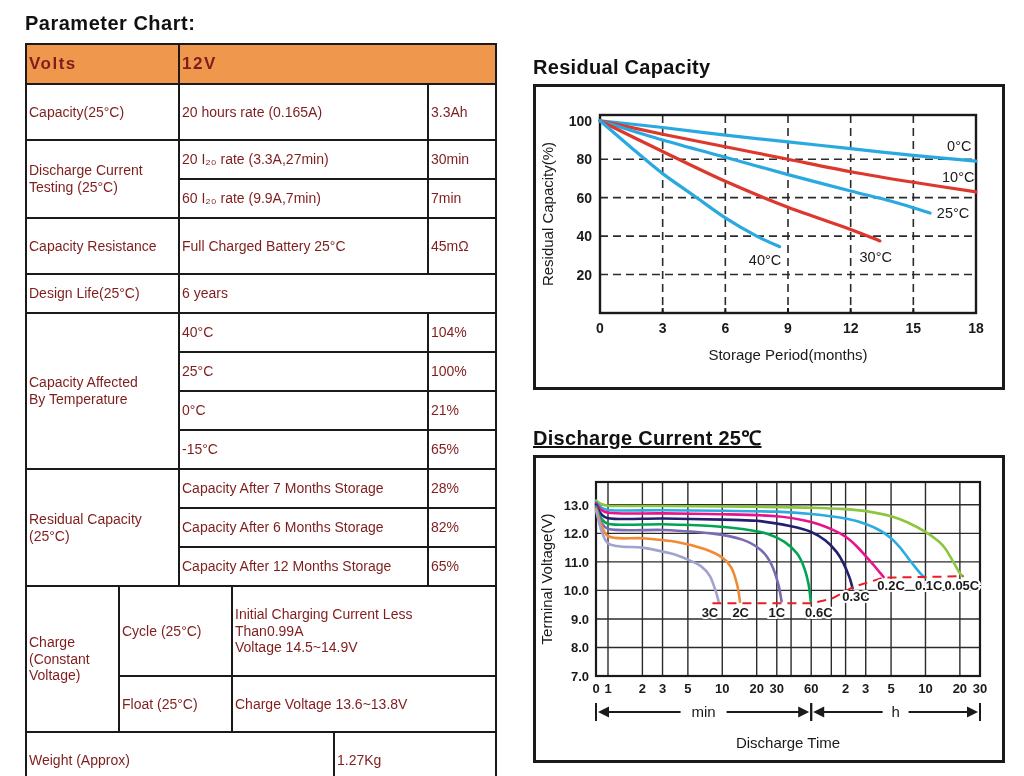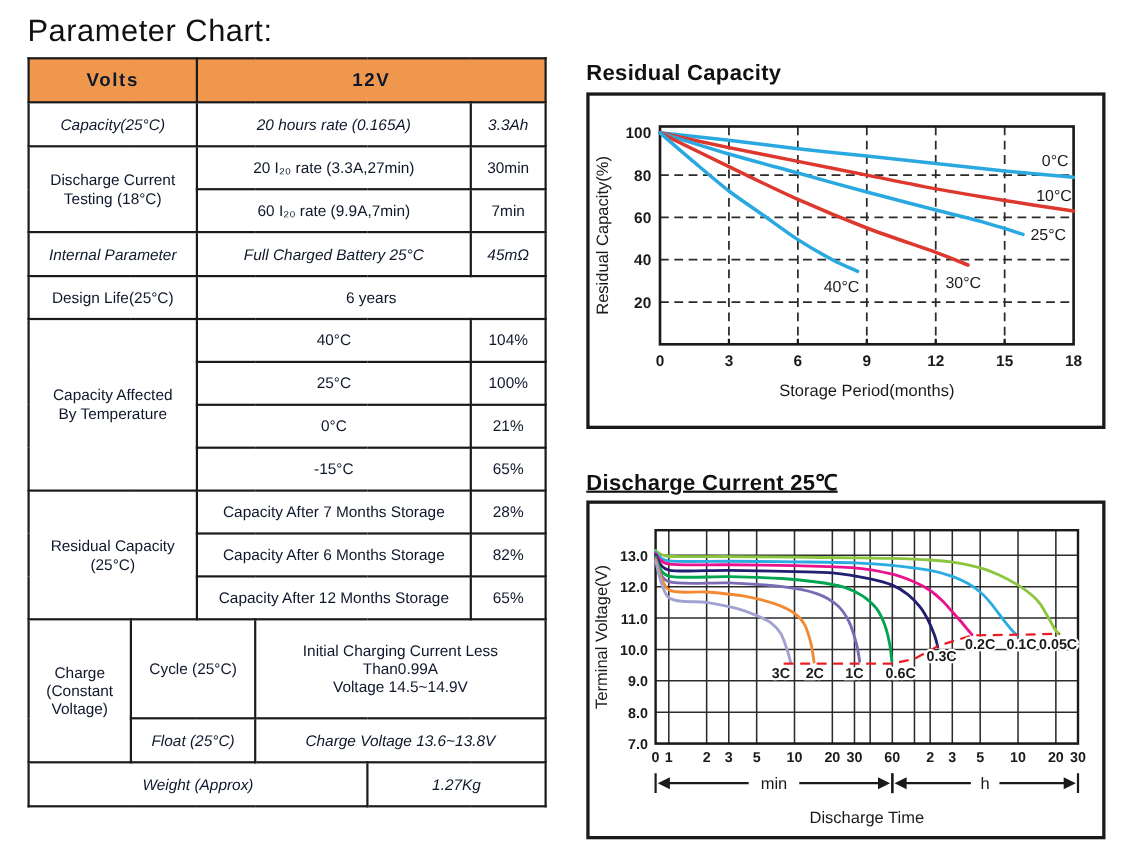--- a/index.html
+++ b/index.html
@@ -5,40 +5,40 @@
   * { box-sizing: border-box; margin: 0; padding: 0; }
   html,body { width:1024px; height:776px; background:#fff; }
   body {
     position: relative;
     font-family: "Liberation Sans", sans-serif;
     color: #1a1a1a;
     overflow: hidden;
   }
   .left-col { position:absolute; left:25px; top:12px; width:470px; }
   .doc-title {
-    font-size:28px; font-weight:normal; letter-spacing:0.5px;
+    font-size:20px; font-weight:bold; letter-spacing:0.5px;
     margin-bottom:8px; color:#111;
   }
   table.param {
     border-collapse:collapse; width:470px; table-layout:fixed;
   }
   table.param td {
     border:2px solid #1a1a1a;
-    text-align:center; vertical-align:middle;
+    vertical-align:middle;
     font-size:14px; line-height:1.2;
     padding:2px 2px;
     white-space:pre-line;
-    color:#0f172a;
+    color:#7f1d1d;
   }
   table.param tr.hdr td {
     background: var(--header-bg, #f0974e);
     font-weight:bold; font-size:17px; letter-spacing:1.5px;
     height:40px;
   }
-  tr.r40 td { height:40px;font-style:italic; }
+  tr.r40 td { height:56px; }
   tr.r39 td { height:39px; }
   tr.r78 td { height:90px; }
   td.small-cell { font-size:13.5px; }
   .footnote {
     margin-top:9px; font-size:12.5px; line-height:1.3;
     white-space:pre-line; color:#111;
   }
   .chart-title {
     position:absolute; font-size:20px; font-weight:bold; color:#111;
     letter-spacing:0.3px;
@@ -77,30 +77,30 @@
       <td colspan="2">Volts</td>
       <td colspan="4">12V</td>
     </tr>
     <tr class="r40">
       <td colspan="2">Capacity(25°C)</td>
       <td colspan="3">20 hours rate (0.165A)</td>
       <td>3.3Ah</td>
     </tr>
     <tr class="r39">
       <td colspan="2" rowspan="2">Discharge Current
-Testing (18°C)</td>
+Testing (25°C)</td>
       <td colspan="3">20 I₂₀ rate (3.3A,27min)</td>
       <td>30min</td>
     </tr>
     <tr class="r39">
       <td colspan="3">60 I₂₀ rate (9.9A,7min)</td>
       <td>7min</td>
     </tr>
     <tr class="r40">
-      <td colspan="2">Internal Parameter</td>
+      <td colspan="2">Capacity Resistance</td>
       <td colspan="3">Full Charged Battery 25°C</td>
       <td>45mΩ</td>
     </tr>
     <tr class="r39">
       <td colspan="2">Design Life(25°C)</td>
       <td colspan="4">6 years</td>
     </tr>
     <tr class="r39">
       <td colspan="2" rowspan="4">Capacity Affected
 By Temperature</td>

